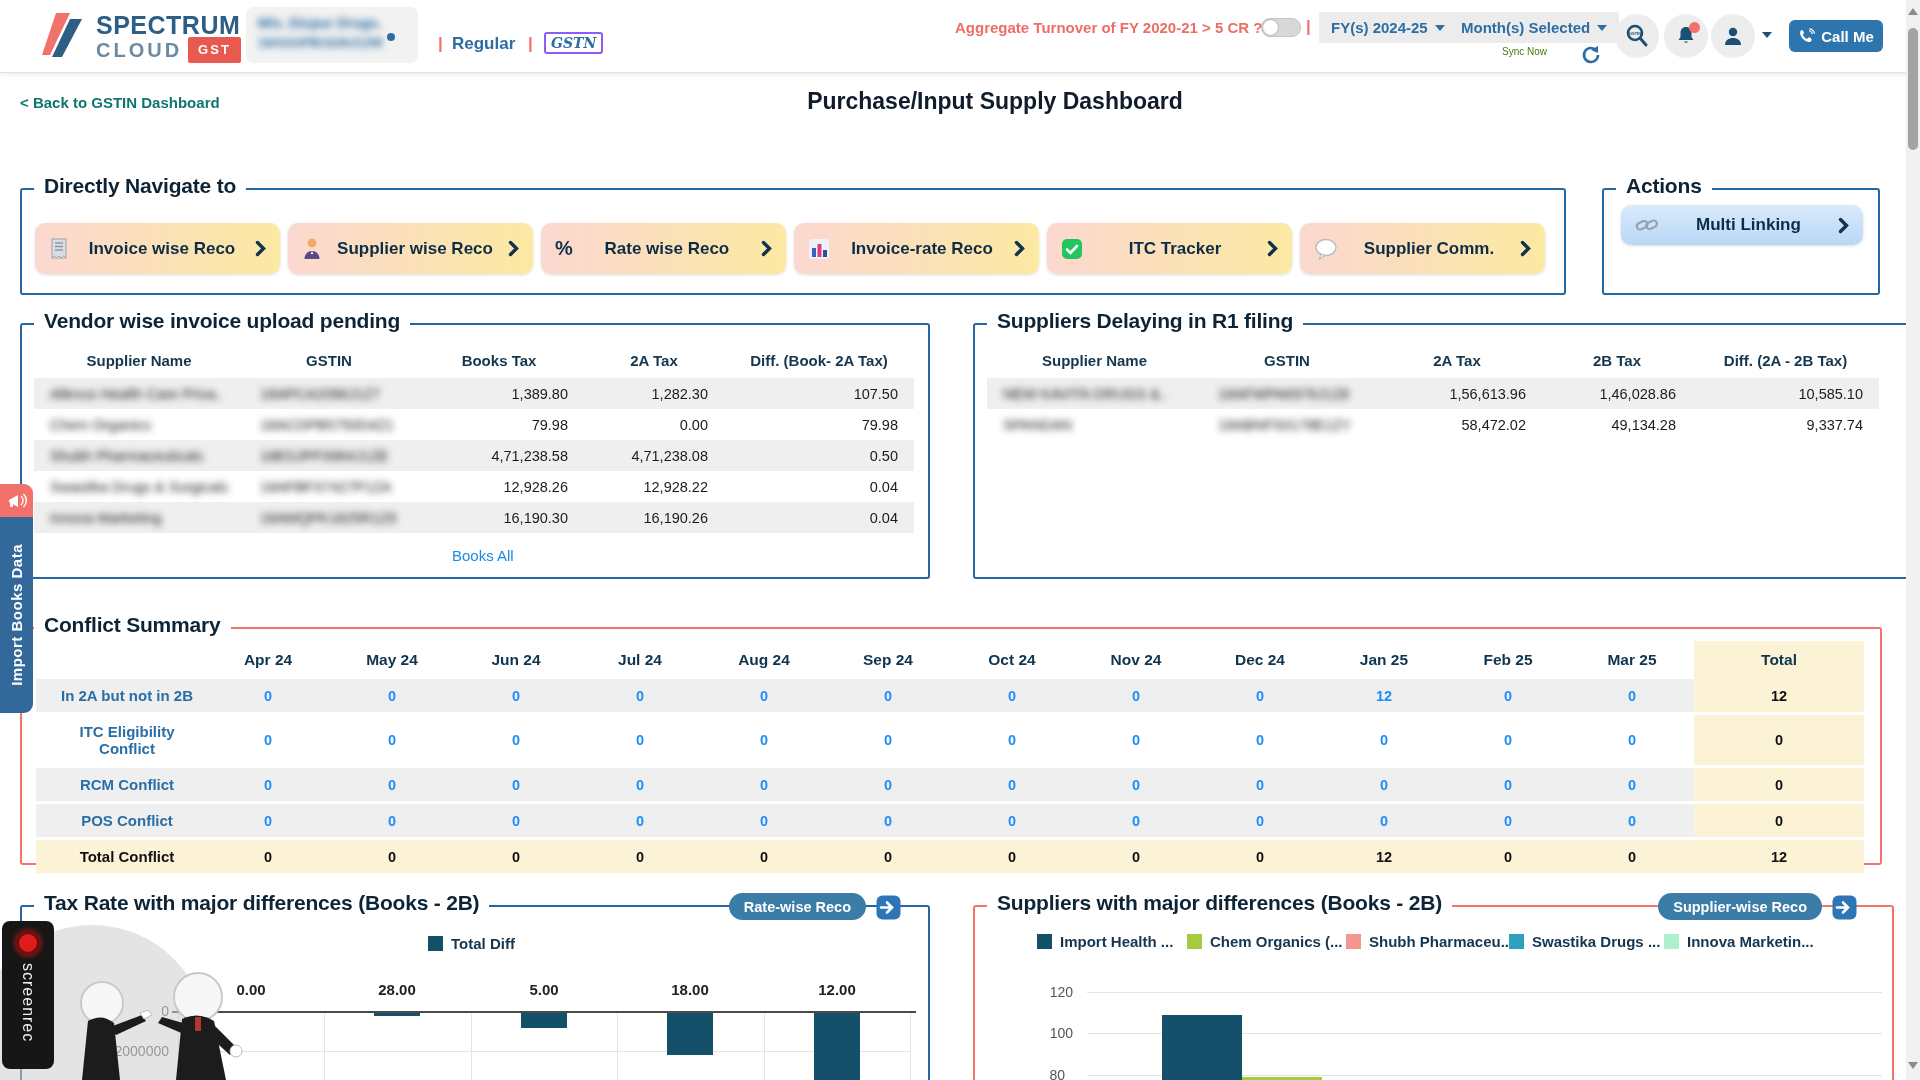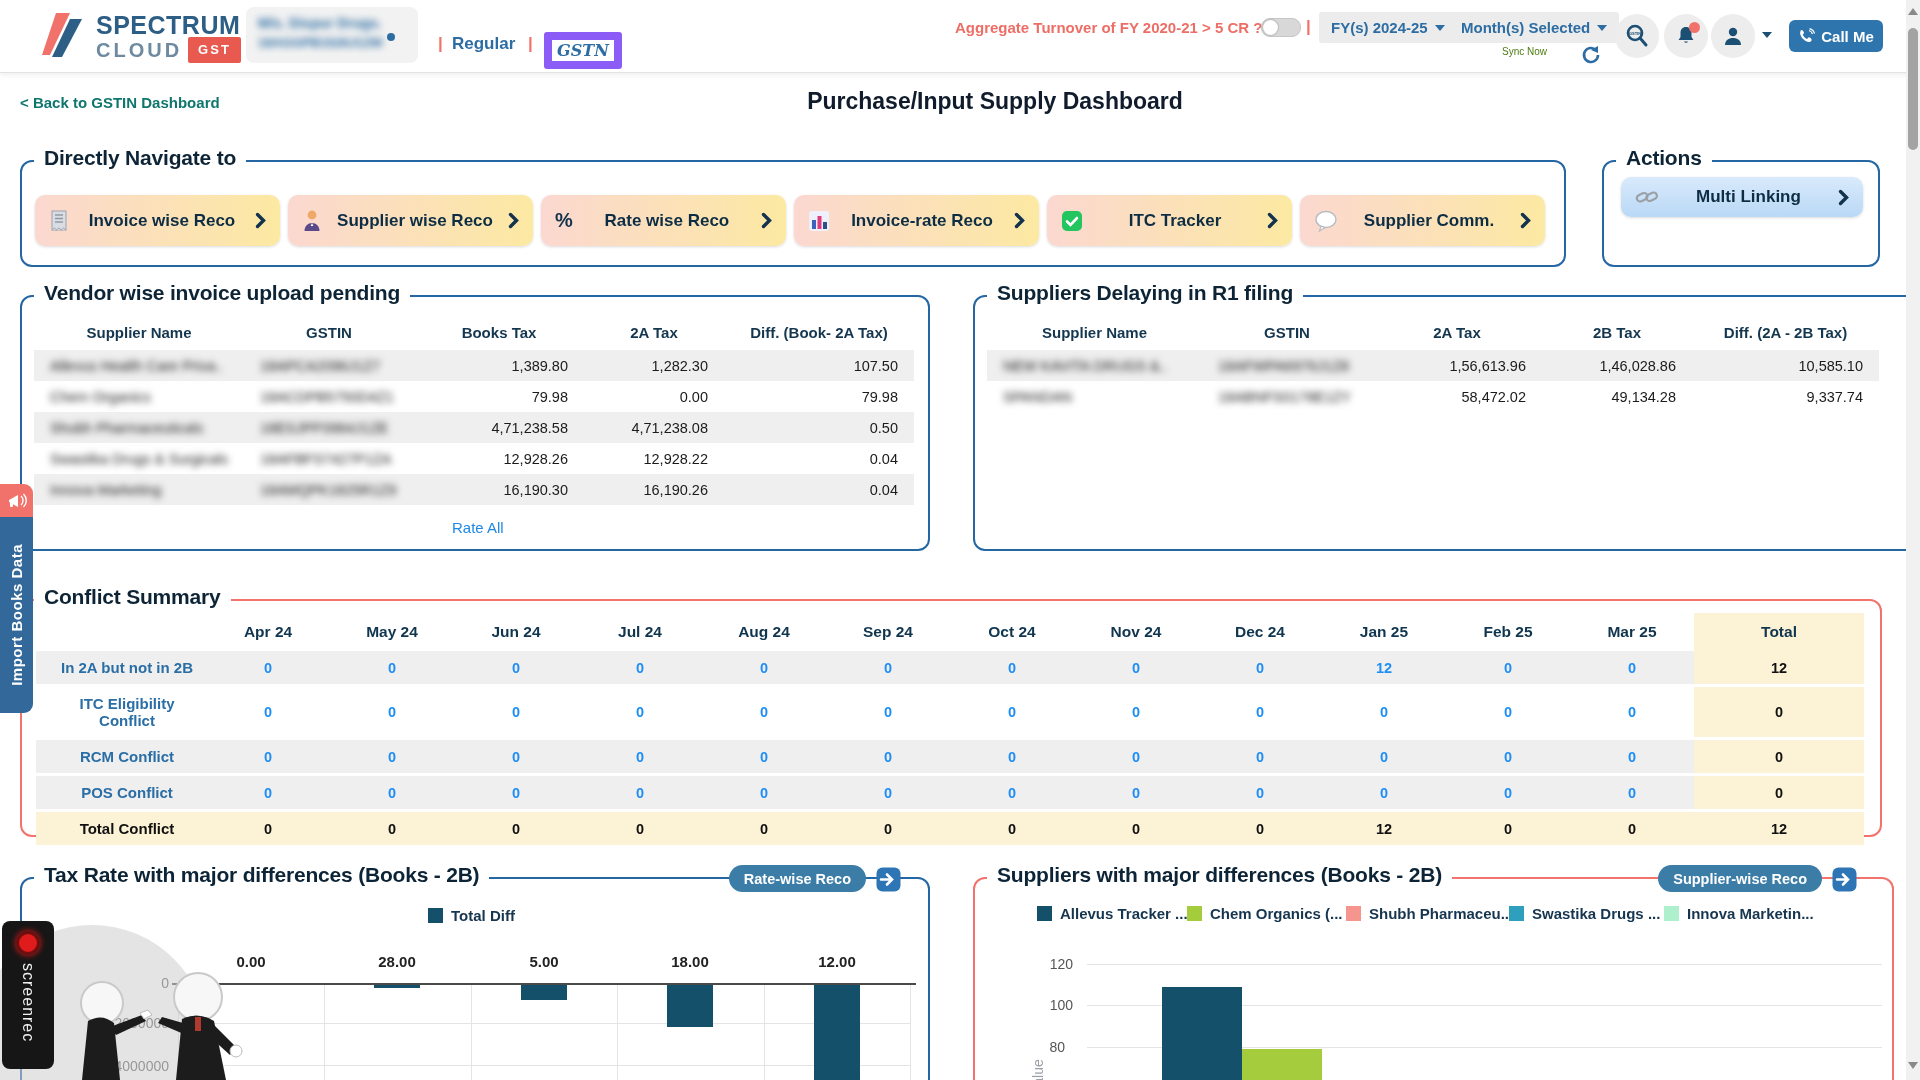--- a/index.html
+++ b/index.html
@@ -10,36 +10,36 @@
     border-bottom:1px solid #e3e3e3;box-shadow:0 2px 5px rgba(0,0,0,.07);z-index:20;}
   .logo-line1{font-size:25px;font-weight:700;color:#2d5e85;letter-spacing:.5px;line-height:24px;}
   .logo-line2{font-size:20px;font-weight:700;color:#6d8aa0;letter-spacing:3px;line-height:22px;display:flex;align-items:center;gap:6px;}
   .gst-badge{background:#e85a50;color:#fff;font-size:13px;font-weight:700;letter-spacing:2px;padding:2px 10px;border-radius:2px;}
   .company-card{position:absolute;left:246px;top:7px;width:172px;height:56px;background:#f2f2f2;border-radius:8px;padding:6px 12px;box-sizing:border-box;}
   .blur{filter:blur(3.5px);}
   .company-name{font-size:14px;font-weight:700;color:#2d6da3;line-height:20px;}
   .company-gstin{font-size:13px;font-weight:700;color:#2d6da3;line-height:20px;}
   .pipe{color:#f0726b;font-weight:700;font-size:17px;}
   .regular{color:#2d6da3;font-weight:700;font-size:17px;}
-  .gstn-box{display:inline-block;border:8px solid #8b5cf6;border-radius:3px;background:#fff;
-    color:#2d6da3;font-family:"DejaVu Serif",serif;font-style:italic;font-weight:700;font-size:16px;padding:1px 5px;}
+  .gstn-box{display:inline-block;border:2px solid #8b5cf6;border-radius:3px;background:#fff;
+    color:#2d6da3;font-family:"DejaVu Serif",serif;font-style:italic;font-weight:700;font-size:14px;padding:1px 5px;}
   .agg-label{color:#ed6e66;font-weight:700;font-size:15px;}
   .toggle{position:relative;width:38px;height:17px;border-radius:9px;background:#d8d8d8;border:1px solid #c6c6c6;display:inline-block;}
   .toggle .knob{position:absolute;left:1px;top:0.5px;width:15px;height:15px;border-radius:50%;background:#fff;box-shadow:0 0 2px rgba(0,0,0,.4);}
   .hd-pill{background:#ececec;color:#2d6da3;font-weight:700;font-size:15px;padding:7px 12px;border-radius:3px;display:inline-flex;align-items:center;gap:7px;}
   .caret-down{width:0;height:0;border-left:5px solid transparent;border-right:5px solid transparent;border-top:6px solid #2d6da3;display:inline-block;}
   .sync{color:#4d7c0f;font-weight:400;font-size:10px;}
   .icon-circle{position:absolute;width:44px;height:44px;border-radius:50%;background:#ededed;display:flex;align-items:center;justify-content:center;}
   .callme{position:absolute;left:1789px;top:20px;width:94px;height:32px;background:#2e74ad;border-radius:6px;
     color:#fff;font-weight:700;font-size:15px;display:flex;align-items:center;justify-content:center;gap:6px;}
   .red-dot{position:absolute;right:8px;top:8px;width:11px;height:11px;border-radius:50%;background:#f0726b;}
   
   .back-link{position:absolute;left:20px;top:94px;color:#0f766e;font-weight:700;font-size:15px;}
   .page-title{position:absolute;left:0;top:88px;width:1990px;text-align:center;font-size:23px;font-weight:700;color:#101c2b;}
-  .fs{position:absolute;background:#fff;border:2px solid #2567a3;border-radius:12px;box-sizing:border-box;}
+  .fs{position:absolute;background:#fff;border:2px solid #2567a3;border-radius:3px;box-sizing:border-box;margin-top:28px;}
   .fs-r{border-color:#f2736c;}
   .fs-title{position:absolute;top:-16px;left:12px;background:#fff;padding:0 10px;font-size:21px;font-weight:700;
     color:#0d2436;white-space:nowrap;letter-spacing:-.2px;}
   .navbtn{position:absolute;top:33px;height:51px;width:245px;border-radius:10px;
     background:linear-gradient(90deg,#fbd8d0,#fce9a2);display:flex;align-items:center;
     padding:0 14px;box-sizing:border-box;box-shadow:0 1px 3px rgba(0,0,0,.15);}
   .navbtn .lbl{flex:1;text-align:center;font-size:17px;font-weight:700;color:#0d2d45;}
   .actbtn{position:absolute;left:17px;width:242px;height:40px;border-radius:10px;
     background:linear-gradient(180deg,#d9eafc,#b9d8f6);display:flex;align-items:center;
     padding:0 14px;box-sizing:border-box;box-shadow:0 1px 3px rgba(0,0,0,.15);}
@@ -302,21 +302,21 @@
     </tr>
     <tr class="rowg">
       <td class="nm"><span class="blur">Innova Marketing</span></td>
       <td class="nm"><span class="blur">18AMQPK1825R1Z9</span></td>
       <td class="num">16,190.30</td>
       <td class="num">16,190.26</td>
       <td class="num">0.04</td>
     </tr>
   </tbody>
     </table>
-  <a class="view-all" style="left:430px;top:222px">Rate All</a>
+  <a class="view-all" style="left:430px;top:222px">Books All</a>
 </div>
 
 <div class="fs" style="left:973px;top:295px;width:1017px;height:256px">
   <span class="fs-title">Suppliers Delaying in R1 filing</span>
   <table class="dt" style="left:12px;top:18px;width:892px">
     <colgroup>
         <col style="width:215px">
         <col style="width:170px">
         <col style="width:170px">
         <col style="width:150px">
@@ -512,21 +512,21 @@
 <div class="fs fs-r" style="left:973px;top:877px;width:921px;height:330px">
   <span class="fs-title">Suppliers with major differences (Books - 2B)</span>
   <div class="pill" style="right:70px">Supplier-wise Reco</div>
   <svg class="abs" style="right:34px;top:-13px" width="27" height="27" viewBox="0 0 27 27">
     <rect x="1.5" y="1.5" width="24" height="24" rx="6" fill="#2e75b6"></rect>
     <path d="M6 13.5h10M12 8.5l5 5-5 5" stroke="#fff" stroke-width="2.6" fill="none" stroke-linecap="round"></path>
   </svg>
 
   <div class="legend-item" style="left:62px;top:26px">
     <span class="sq" style="background:#14506a"></span>
-    <span>Allevus Tracker ...</span>
+    <span>Import Health ...</span>
   </div>
   <div class="legend-item" style="left:212px;top:26px">
     <span class="sq" style="background:#a4cc3d"></span>
     <span>Chem Organics (...</span>
   </div>
   <div class="legend-item" style="left:371px;top:26px">
     <span class="sq" style="background:#f6948e"></span>
     <span>Shubh Pharmaceu...</span>
   </div>
   <div class="legend-item" style="left:534px;top:26px">

